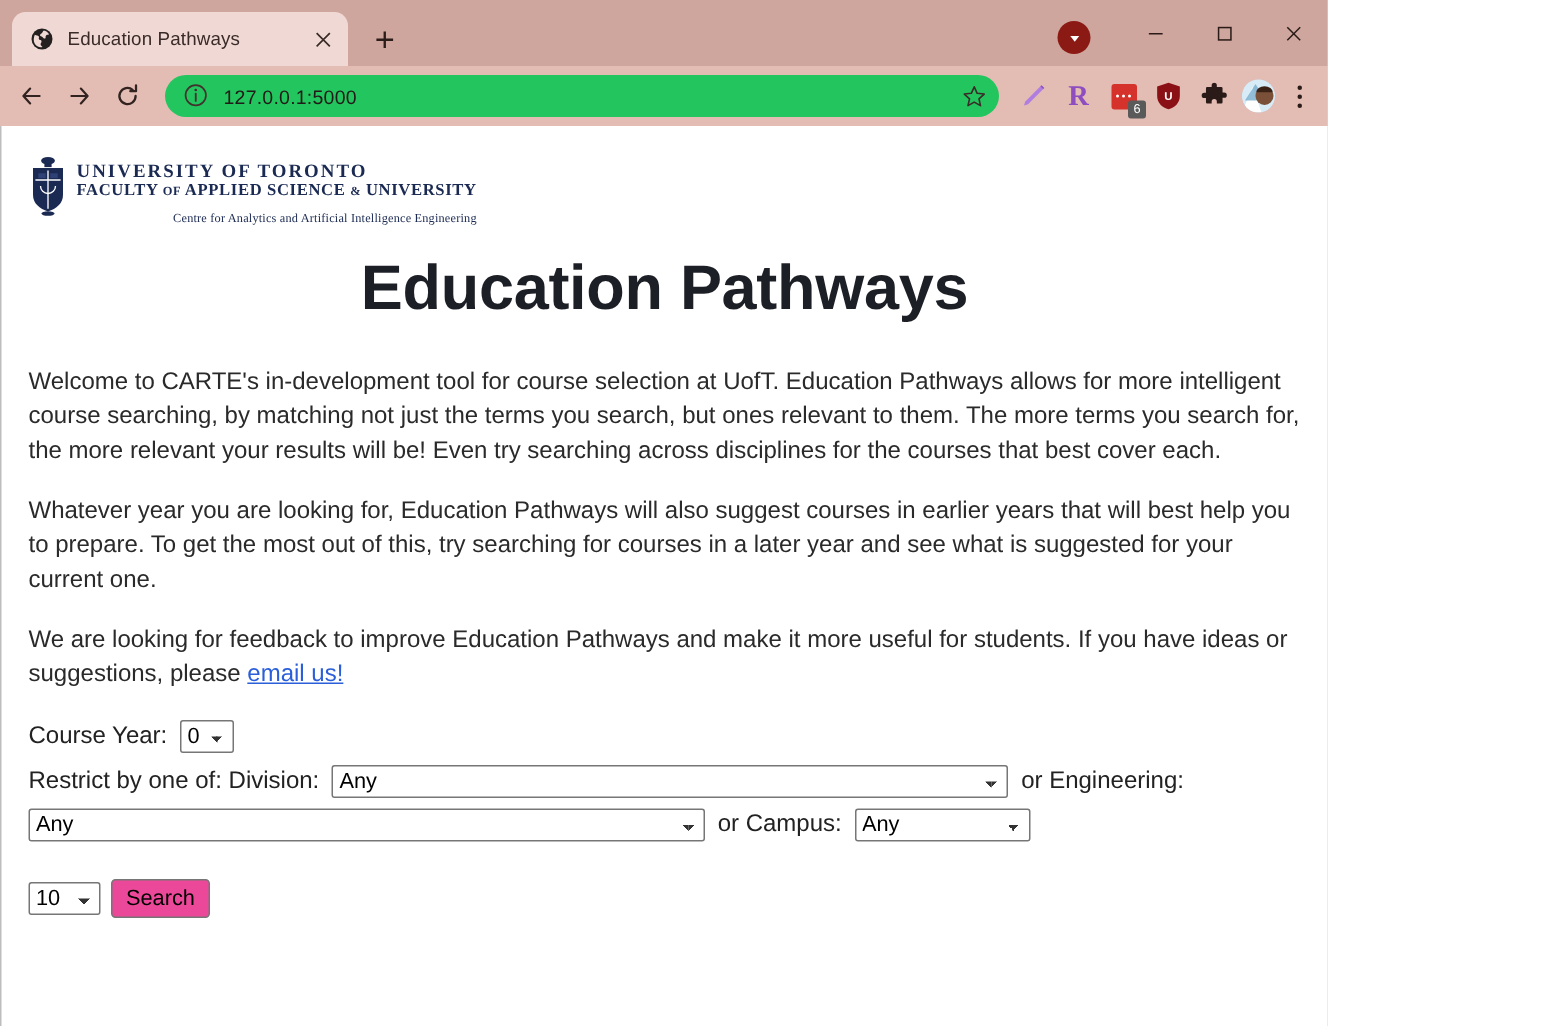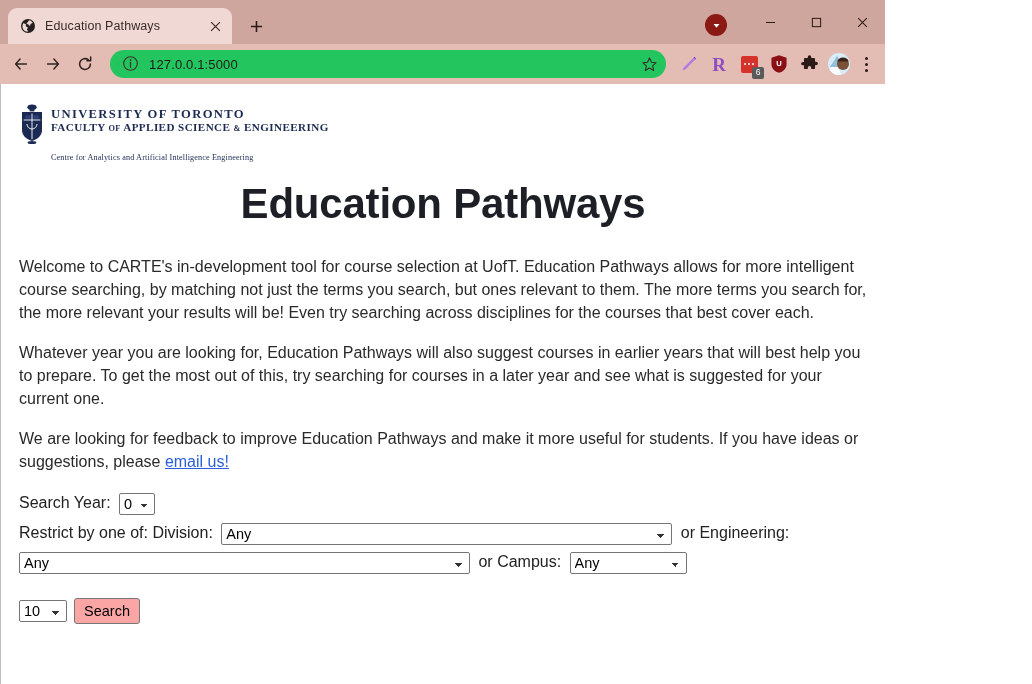--- a/index.html
+++ b/index.html
@@ -162,21 +162,21 @@
   }
   .logo-l2 {
     font-family: "Liberation Serif", serif;
     font-size: 11.1px; font-weight: bold; color: #1b2a52;
     letter-spacing: .42px; line-height: 1.18;
   }
   .logo-l2 .sm { font-size: 8.3px; letter-spacing: .3px; }
   .logo-l3 {
     font-family: "Liberation Serif", serif;
     font-size: 8.2px; color: #1b2a52;
-    letter-spacing: .13px; margin-top: 18px;
+    letter-spacing: .13px; margin-top: 6px; text-align: right;
   }
 
   h1.page-title {
     font-size: 42px;
     font-weight: bold;
     text-align: center;
     margin: 9px 0 20px 0;
     color: #1d1f26;
     letter-spacing: -0.2px;
   }
@@ -227,21 +227,21 @@
     border: 1px solid #767676;
     border-radius: 2px;
     padding: 0 3px;
     background: #fff;
   }
 
   button.btn {
     height: 26px;
     border: 1px solid #767676;
     border-radius: 3px;
-    background: #fca5a5;
+    background: #ec4899;
     padding: 0 9px;
     cursor: pointer;
   }
 
   .search-row { margin-top: 25px; }
   .bottom-row { margin-top: 22px; display: flex; align-items: center; gap: 7px; }
   .gap-sm { display: inline-block; width: 4px; }
 </style>
 </head>
 <body>
@@ -389,35 +389,35 @@
             <path d="M3 8 H23 V26 C23 31.5 18.6 35.2 13 37 C7.4 35.2 3 31.5 3 26 Z" fill="#1b2a52"></path>
             <path d="M13 9.6 V35.2" stroke="#ffffff" stroke-width="0.9"></path>
             <path d="M4.6 16 H21.4" stroke="#ffffff" stroke-width="0.9"></path>
             <path d="M6.5 11.5 h5 v3.2 h-5 z M14.5 11.5 h5 v3.2 h-5 z" fill="#2e4276"></path>
             <path d="M8 20 a5 5 0 0 0 10 0" stroke="#ffffff" stroke-width="0.9" fill="none"></path>
             <ellipse cx="13" cy="38.4" rx="4.4" ry="1.5" fill="#1b2a52"></ellipse>
           </svg>
         </span>
         <span class="logo-text">
           <div class="logo-l1">UNIVERSITY OF TORONTO</div>
-          <div class="logo-l2"><span>FACULTY</span> <span class="sm">OF</span> <span>APPLIED SCIENCE</span> <span class="sm">&amp;</span> <span>ENGINEERING</span></div>
+          <div class="logo-l2"><span>FACULTY</span> <span class="sm">OF</span> <span>APPLIED SCIENCE</span> <span class="sm">&amp;</span> <span>UNIVERSITY</span></div>
           <div class="logo-l3">Centre for Analytics and Artificial Intelligence Engineering</div>
         </span>
       </div>
 
       <h1 class="page-title">Education Pathways</h1>
 
       <p class="para">Welcome to CARTE's in-development tool for course selection at UofT. Education Pathways allows for more intelligent course searching, by matching not just the terms you search, but ones relevant to them. The more terms you search for, the more relevant your results will be! Even try searching across disciplines for the courses that best cover each.</p>
       <p class="para">Whatever year you are looking for, Education Pathways will also suggest courses in earlier years that will best help you to prepare. To get the most out of this, try searching for courses in a later year and see what is suggested for your current one.</p>
       <p class="para"><span>We are looking for feedback to improve Education Pathways and make it more useful for students. If you have ideas or suggestions, please </span><a class="link" href="#">email us!</a></p>
 
       <div class="form-area">
 
         <div class="form-line">
-          <label class="lbl">Search Year:</label>
+          <label class="lbl">Course Year:</label>
           <span class="gap-sm"></span><select class="sel w-year"><option value="0">0</option><option value="1">1</option><option value="2">2</option><option value="3">3</option><option value="4">4</option></select>
         </div>
 
         <div class="form-line row2">
           <label class="lbl">Restrict by one of: Division:</label>
           <span class="gap-sm"></span><select class="sel w-division"><option value="Any">Any</option></select>
           <span class="gap-sm"></span><label class="lbl">or Engineering:</label>
         </div>
 
         <div class="form-line">

